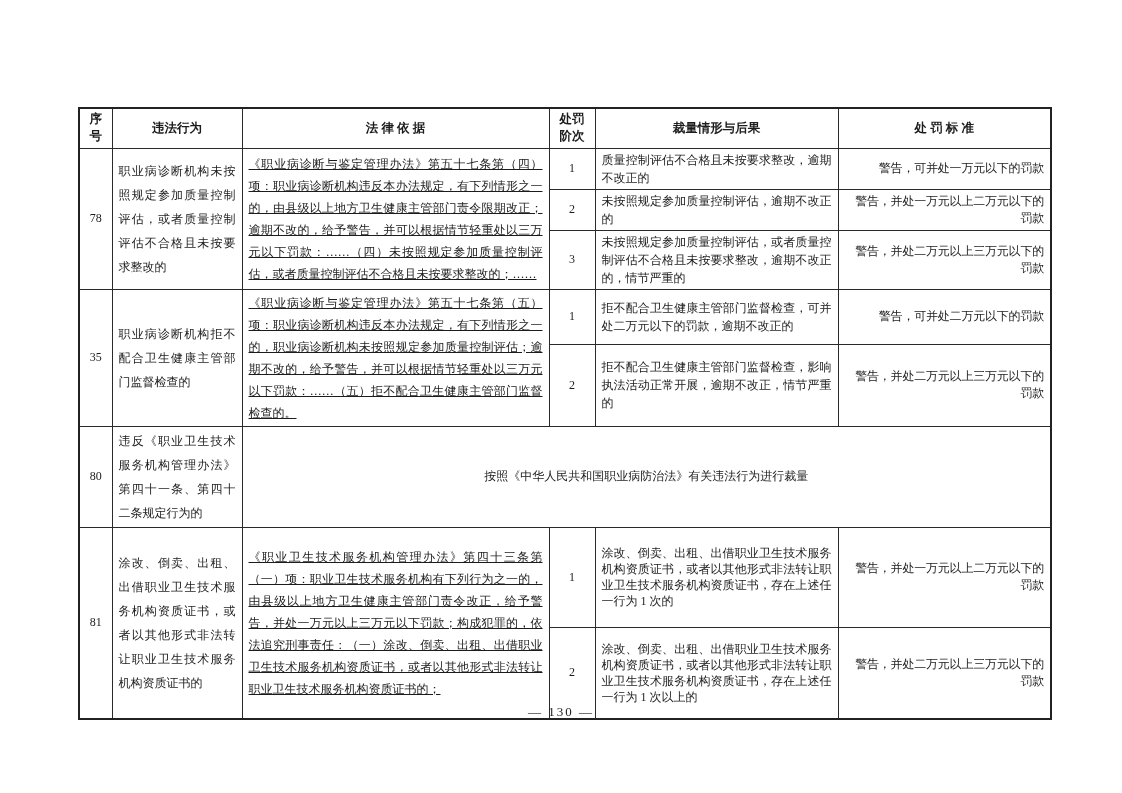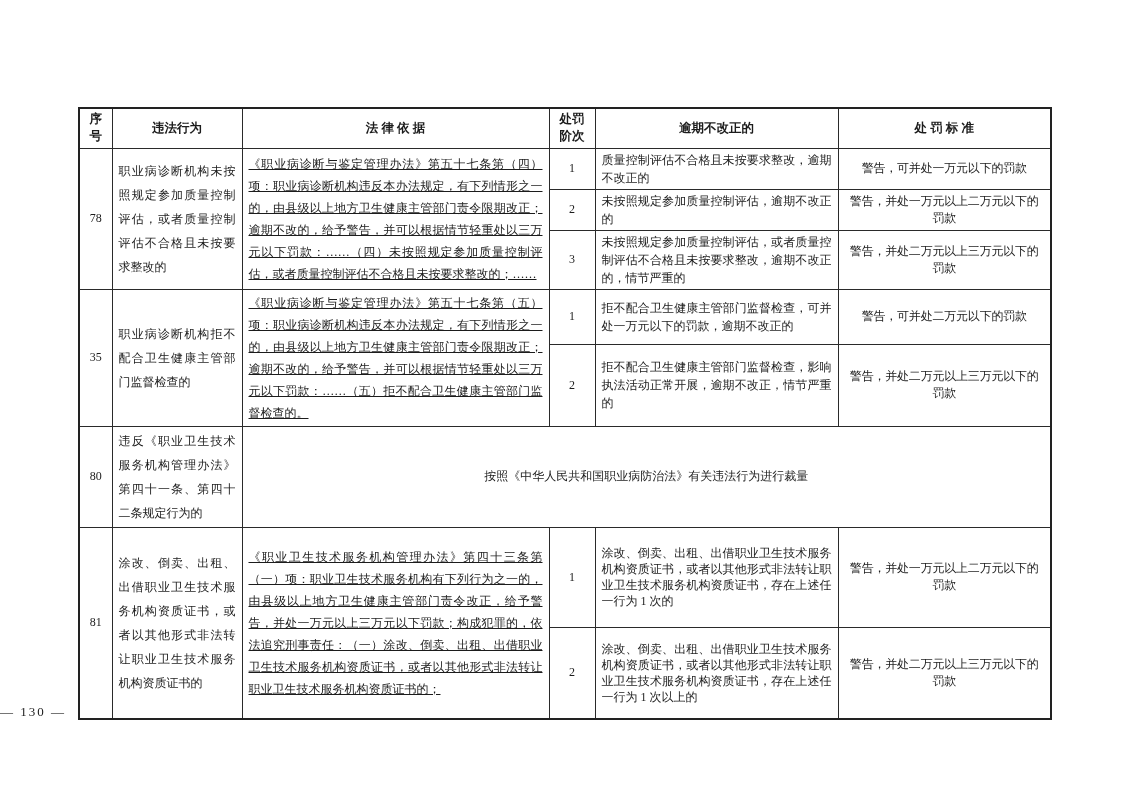--- a/index.html
+++ b/index.html
@@ -62,37 +62,38 @@
   
   td.c-circ {
     text-align: justify;
     text-justify: inter-ideograph;
     line-height: 18px;
     padding: 3px 8px;
   }
   td.c-circ.tall { line-height: 16px; }
   
   td.c-std {
-    text-align: center;
+    text-align: right;
     line-height: 17px;
     font-size: 11.5px;
     letter-spacing: -0.2px;
     padding: 2px 2px 2px 6px;
   }
   
   td.c-note {
     text-align: center;
     padding: 4px 10px;
     font-size: 12px;
   }
   .footer {
     position: absolute;
     left: 0;
     top: 704px;
     width: 100%;
+    text-align: center;
     font-size: 13px;
     color: #1c1c1c;
     letter-spacing: 2px;
   }
 </style>
 </head>
 <body>
 
 <div class="page">
 
@@ -107,21 +108,21 @@
     </colgroup>
 
     <tbody>
         <tr class="hdr" style="height:40px">
       <th>序
 号</th>
       <th>违法行为</th>
       <th>法  律  依  据</th>
       <th>处罚
 阶次</th>
-      <th>逾期不改正的</th>
+      <th>裁量情形与后果</th>
       <th>处  罚  标  准</th>
     </tr>
 
     <tr style="height:41px">
       <td class="c-no" rowspan="3">78</td>
       <td class="c-violation" rowspan="3">职业病诊断机构未按照规定参加质量控制评估，或者质量控制评估不合格且未按要求整改的</td>
       <td class="c-law" rowspan="3">《职业病诊断与鉴定管理办法》第五十七条第（四）项：职业病诊断机构违反本办法规定，有下列情形之一的，由县级以上地方卫生健康主管部门责令限期改正；逾期不改的，给予警告，并可以根据情节轻重处以三万元以下罚款：……（四）未按照规定参加质量控制评估，或者质量控制评估不合格且未按要求整改的；……</td>
       <td class="c-level">1</td>
       <td class="c-circ">质量控制评估不合格且未按要求整改，逾期不改正的</td>
       <td class="c-std">警告，可并处一万元以下的罚款</td>
@@ -133,23 +134,23 @@
     </tr>
     <tr style="height:59px">
       <td class="c-level">3</td>
       <td class="c-circ">未按照规定参加质量控制评估，或者质量控制评估不合格且未按要求整改，逾期不改正的，情节严重的</td>
       <td class="c-std">警告，并处二万元以上三万元以下的罚款</td>
     </tr>
 
     <tr style="height:50px">
       <td class="c-no" rowspan="2">35</td>
       <td class="c-violation" rowspan="2">职业病诊断机构拒不配合卫生健康主管部门监督检查的</td>
-      <td class="c-law" rowspan="2">《职业病诊断与鉴定管理办法》第五十七条第（五）项：职业病诊断机构违反本办法规定，有下列情形之一的，由县级以上地方卫生健康主管部门责令限期改正；逾期不改的，给予警告，并可以根据情节轻重处以三万元以下罚款：……（五）拒不配合卫生健康主管部门监督检查的。</td>
+      <td class="c-law" rowspan="2">《职业病诊断与鉴定管理办法》第五十七条第（五）项：职业病诊断机构违反本办法规定，有下列情形之一的，职业病诊断机构未按照规定参加质量控制评估；逾期不改的，给予警告，并可以根据情节轻重处以三万元以下罚款：……（五）拒不配合卫生健康主管部门监督检查的。</td>
       <td class="c-level">1</td>
-      <td class="c-circ">拒不配合卫生健康主管部门监督检查，可并处一万元以下的罚款，逾期不改正的</td>
+      <td class="c-circ">拒不配合卫生健康主管部门监督检查，可并处二万元以下的罚款，逾期不改正的</td>
       <td class="c-std">警告，可并处二万元以下的罚款</td>
     </tr>
     <tr style="height:73px">
       <td class="c-level">2</td>
       <td class="c-circ">拒不配合卫生健康主管部门监督检查，影响执法活动正常开展，逾期不改正，情节严重的</td>
       <td class="c-std">警告，并处二万元以上三万元以下的罚款</td>
     </tr>
 
     <tr style="height:97px">
       <td class="c-no">80</td>

